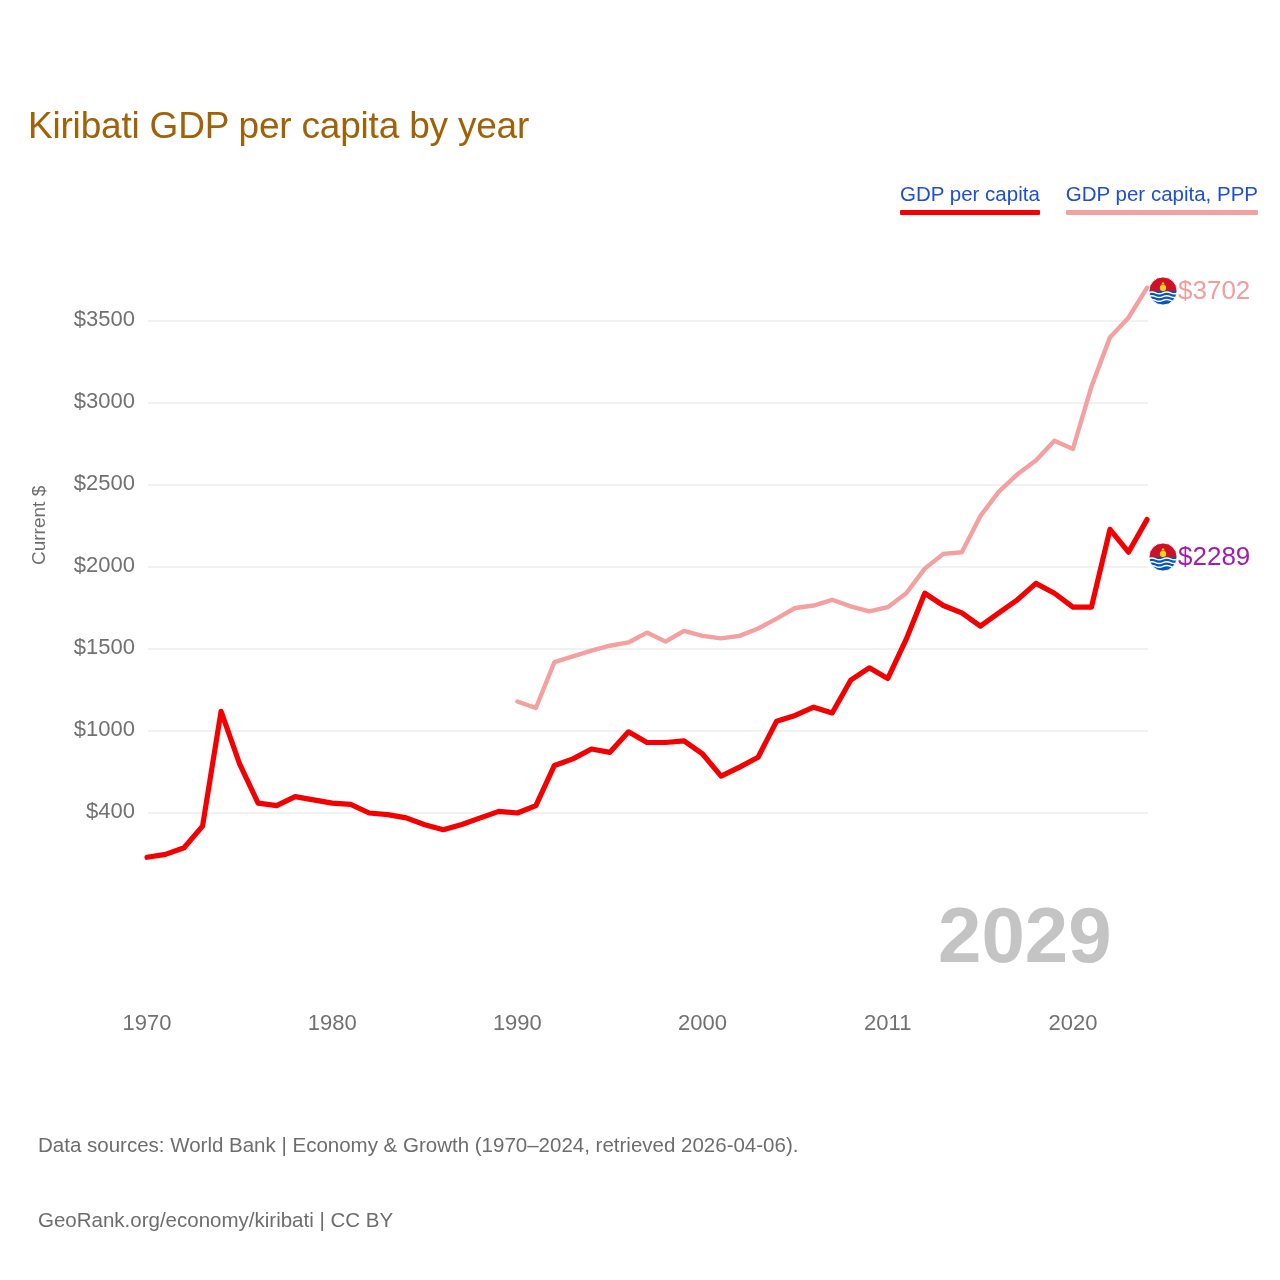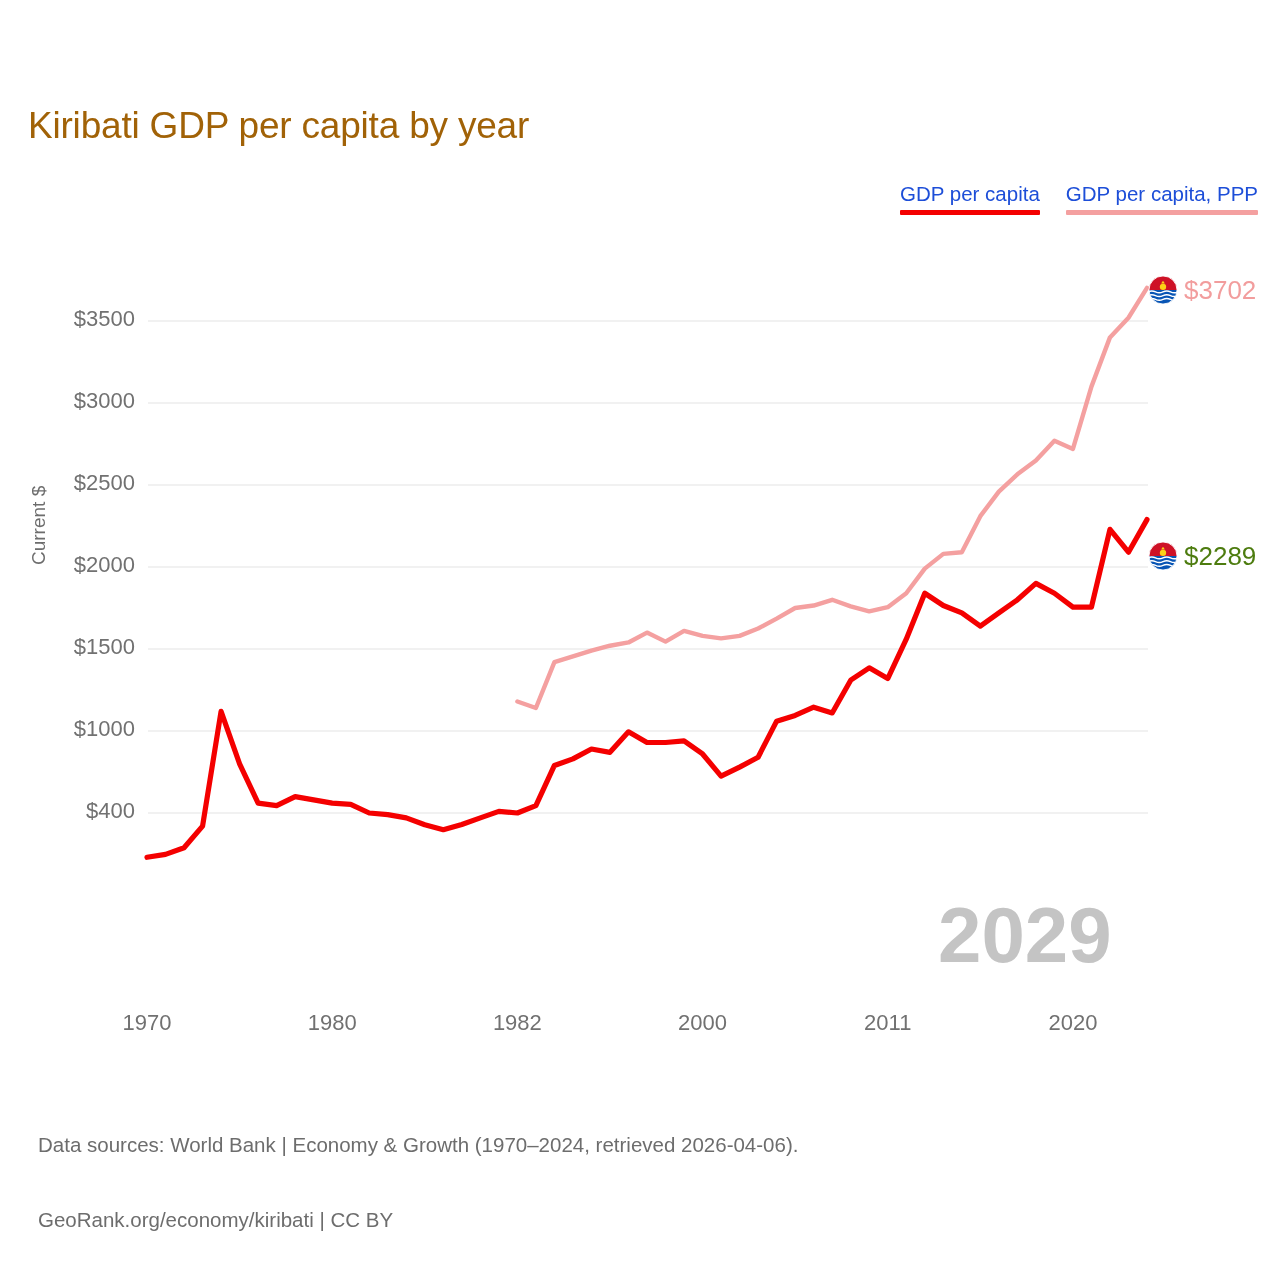--- a/index.html
+++ b/index.html
@@ -111,38 +111,37 @@
     font-weight: bold;
     color: #c4c4c4;
     letter-spacing: 0px;
     user-select: none;
   }
 
   
   .end-label {
     position: absolute;
     display: flex;
-    align-items: flex-start;
-    gap: 6px;
+    align-items: flex-end;
     white-space: nowrap;
   }
   .end-label .value {
     font-size: 26px;
   }
   .flag-icon {
     width: 30px;
     height: 30px;
     border-radius: 50%;
     display: block;
     flex: 0 0 auto;
   }
   #end-ppp { left: 1148px; top: 275px; }
   #end-ppp .value { color: #f29d9d; }
   #end-gdp { left: 1148px; top: 541px; }
-  #end-gdp .value { color: #4d7c0f; }
+  #end-gdp .value { color: #a21caf; }
 
   
   .footer {
     position: absolute;
     left: 38px;
     top: 1088px;
     font-size: 20.5px;
     color: #6d6d6d;
     line-height: 36px;
   }
@@ -187,21 +186,21 @@
   <div id="tick-layer">
       <div class="tick-label y-tick" style="top: 798px;">$400</div>
       <div class="tick-label y-tick" style="top: 716px;">$1000</div>
       <div class="tick-label y-tick" style="top: 634px;">$1500</div>
       <div class="tick-label y-tick" style="top: 552px;">$2000</div>
       <div class="tick-label y-tick" style="top: 470px;">$2500</div>
       <div class="tick-label y-tick" style="top: 388px;">$3000</div>
       <div class="tick-label y-tick" style="top: 306px;">$3500</div>
       <div class="tick-label x-tick" style="left: 97px; width: 100px;">1970</div>
       <div class="tick-label x-tick" style="left: 282.185px; width: 100px;">1980</div>
-      <div class="tick-label x-tick" style="left: 467.37px; width: 100px;">1982</div>
+      <div class="tick-label x-tick" style="left: 467.37px; width: 100px;">1990</div>
       <div class="tick-label x-tick" style="left: 652.556px; width: 100px;">2000</div>
       <div class="tick-label x-tick" style="left: 837.741px; width: 100px;">2011</div>
       <div class="tick-label x-tick" style="left: 1022.93px; width: 100px;">2020</div>
     </div>
 
   <div class="end-label" id="end-ppp">
     <svg class="flag-icon" viewBox="0 0 32 32">
       <defs>
           <clipPath id="cp1">
             <circle cx="16" cy="16" r="15"></circle>

